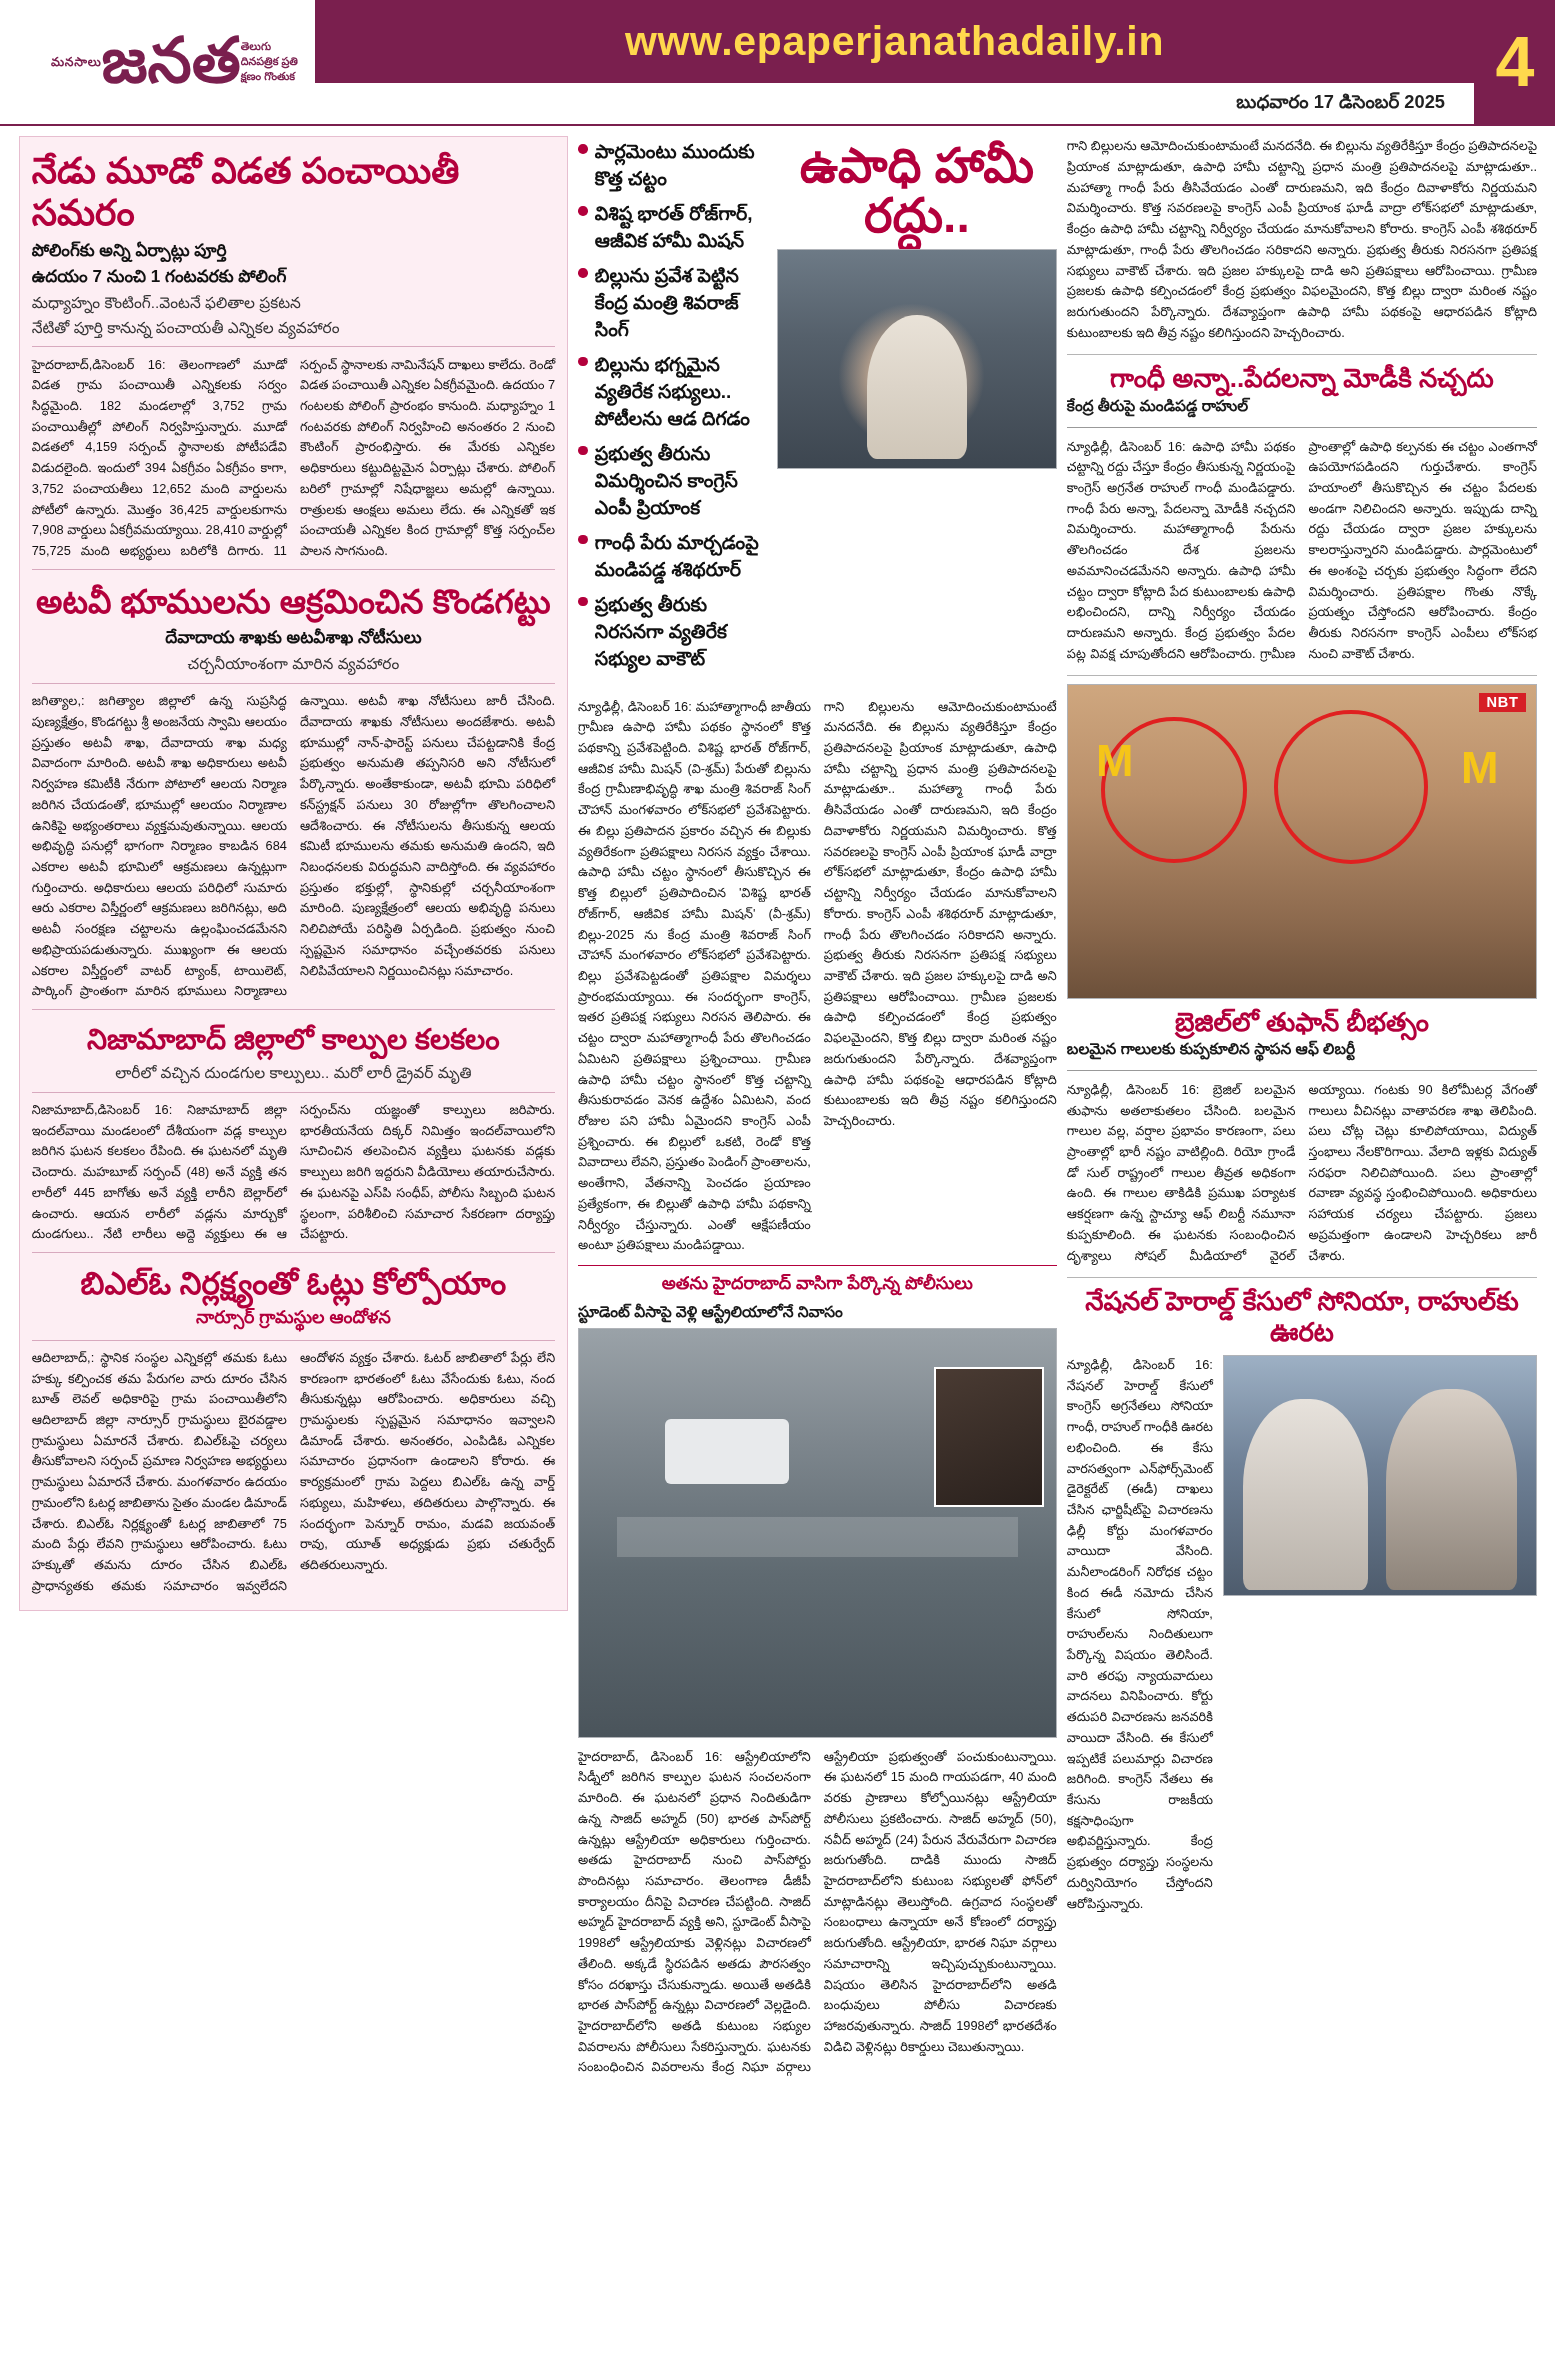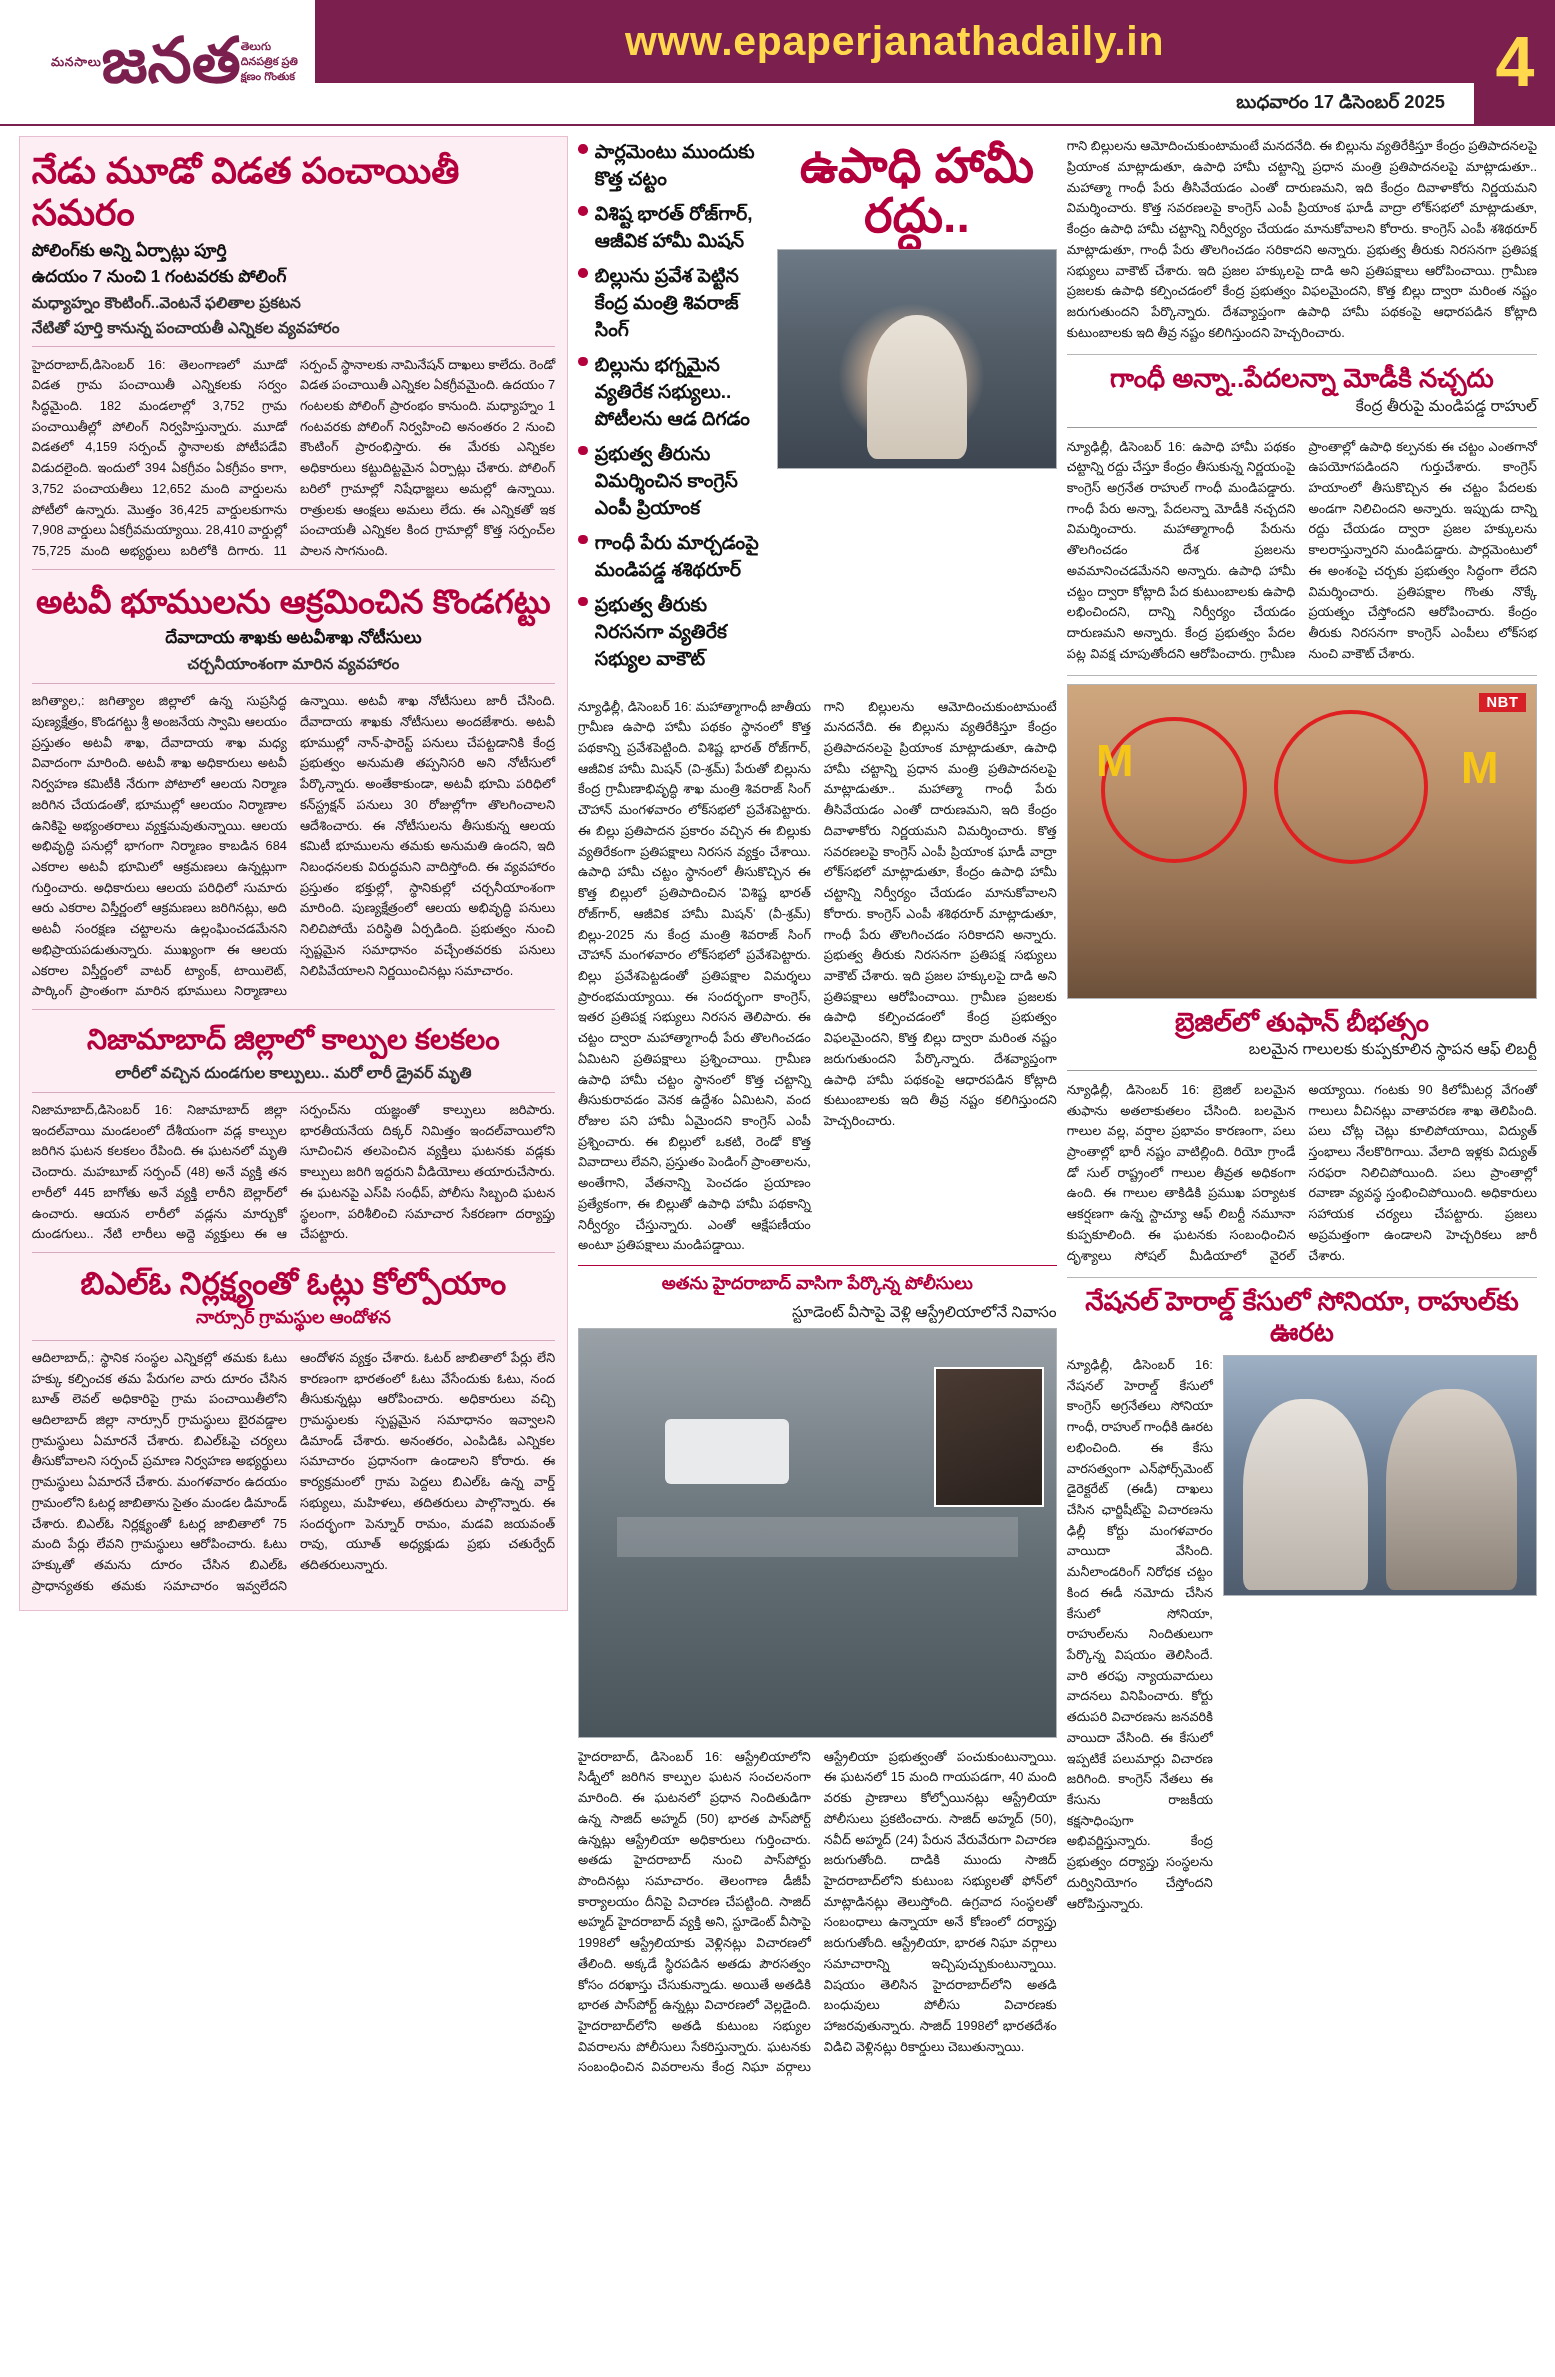--- a/index.html
+++ b/index.html
@@ -97,21 +97,21 @@
     font-size: 33px;
     line-height: 1.18;
     font-weight: bold;
     margin: 13px 0 4.4px 0;
     text-align:center;
   }
   .sub-strong {
     font-size: 17px; font-weight:bold; color:#111; line-height:1.45; margin:1.5px 0;
   }
   .sub-dark {
-    font-size: 15.4px; font-weight:bold; color:#333; line-height:1.5; margin:1.5px 0;
+    font-size: 15.4px; font-weight:normal; color:#333; line-height:1.5; margin:1.5px 0;
   }
   .rule-thin { border:0; border-top:0.7px solid #d8a9be; margin:7.3px 0; }
   .rule-dark { border:0; border-top:0.7px solid #999; margin:8.8px 0; }
 
   .body-text {
     font-size: 12.8px;
     line-height: 1.62;
     text-align: justify;
     color:#111;
     hyphens:auto;
@@ -230,23 +230,23 @@
   }
   .head-mid-sm {
     color:#b3003c;
     font-size: 26px;
     font-weight:bold;
     text-align:center;
     line-height:1.18;
     margin: 7.3px 0 2.9px 0;
   }
   .head-sub-black {
-    text-align:right;
+    text-align:left;
     font-size:15.4px;
-    font-weight:normal;
+    font-weight:bold;
     color:#1a1a1a;
     margin:2.9px 0 4.4px 0;
   }
   .divider-pink { border:0; border-top:1.5px solid #b3003c; margin:8.8px 0 7.3px; }
   .divider-grey { border:0; border-top:0.7px solid #b5b5b5; margin:10.2px 0 8.8px; }
 </style>
 </head>
 <body>
 
 <div class="page">

